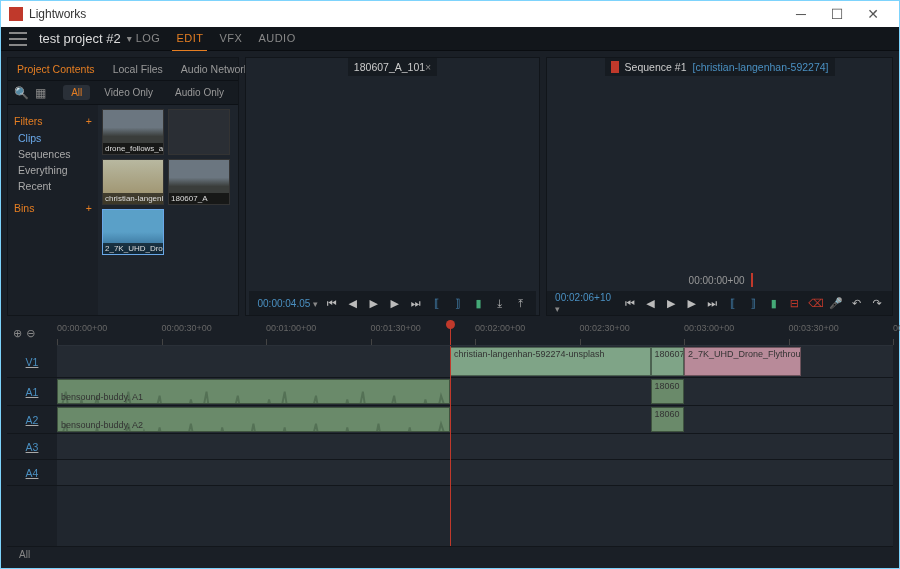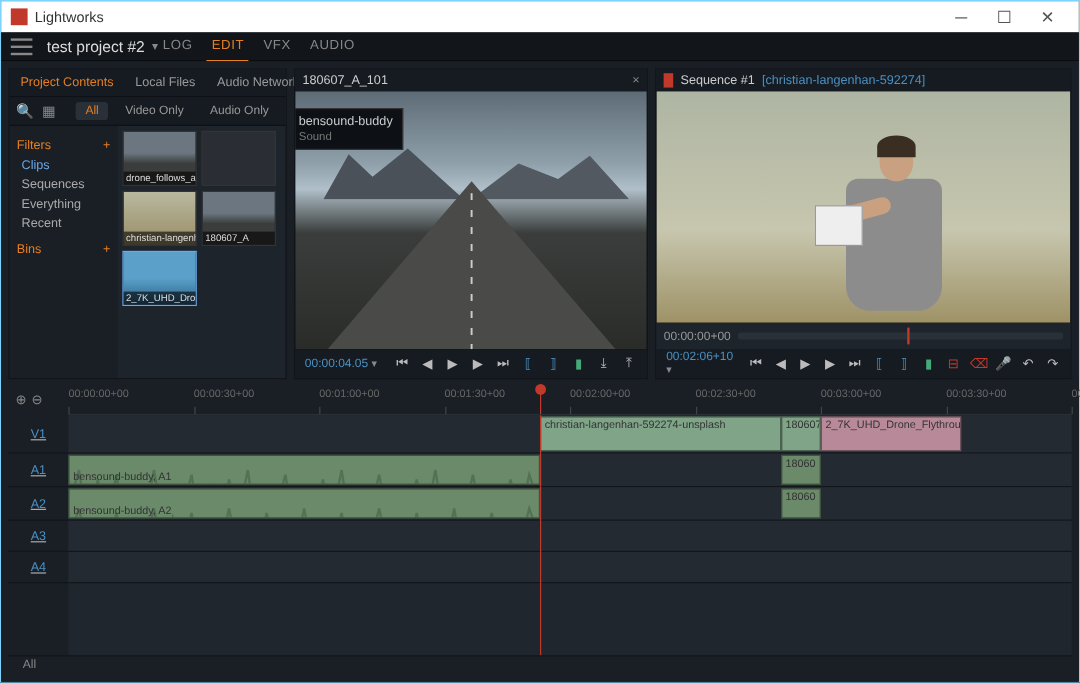--- a/index.html
+++ b/index.html
@@ -31,21 +31,21 @@
 .bin-body { flex: 1; display: flex; overflow: hidden; }
 .bin-sidebar { width: 90px; background: #1a1f26; padding: 6px 6px; font-size: 10.5px; }
 .bin-head { color: #e67e22; display: flex; justify-content: space-between; margin: 4px 0 3px 0; gap: 41px; }
 .bin-item { color: #aaa; padding: 2px 4px; cursor: pointer; }
 .bin-item.active { color: #6aa8e8; }
 .thumbs { flex: 1; padding: 4px; display: flex; flex-wrap: wrap; gap: 4px; align-content: flex-start; overflow: hidden; }
 .thumb { width: 62px; height: 46px; border: 1px solid #333; position: relative; cursor: pointer; }
 .thumb-label { position: absolute; bottom: 0; left: 0; right: 0; font-size: 8px; color: #ddd; background: rgba(0,0,0,0.6); padding: 1px 2px; white-space: nowrap; overflow: hidden; }
 .thumb.sel { border: 1px solid #6aa8e8; }
 
-.viewer { flex: 1; position: relative; }
+.viewer { flex: 1; position: relative; align-items: center; }
 .viewer-title { height: 18px; background: #161b21; padding: 2px 6px; font-size: 10.5px; color: #ccc; display: flex; align-items: center; }
 .viewer-title .close { margin-left: auto; color: #888; cursor: pointer; }
 .red-dot { width: 8px; height: 12px; background: #c0392b; margin-right: 6px; }
 .seq-link { color: #4a90c2; margin-left: 6px; }
 .viewer-img { flex: 1; background: #000; position: relative; overflow: hidden; }
 .viewer-bottom { height: 22px; display: flex; align-items: center; padding: 0 6px; gap: 6px; background: #1e242c; }
 .tc { font-size: 10px; color: #999; }
 .scrub { flex: 1; height: 6px; background: #2a3038; position: relative; border-radius: 2px; }
 .scrub-in { position: absolute; width: 8px; height: 10px; background: #4a7; top: -2px; }
 .scrub-out { position: absolute; width: 8px; height: 10px; background: #a57; top: -2px; }

